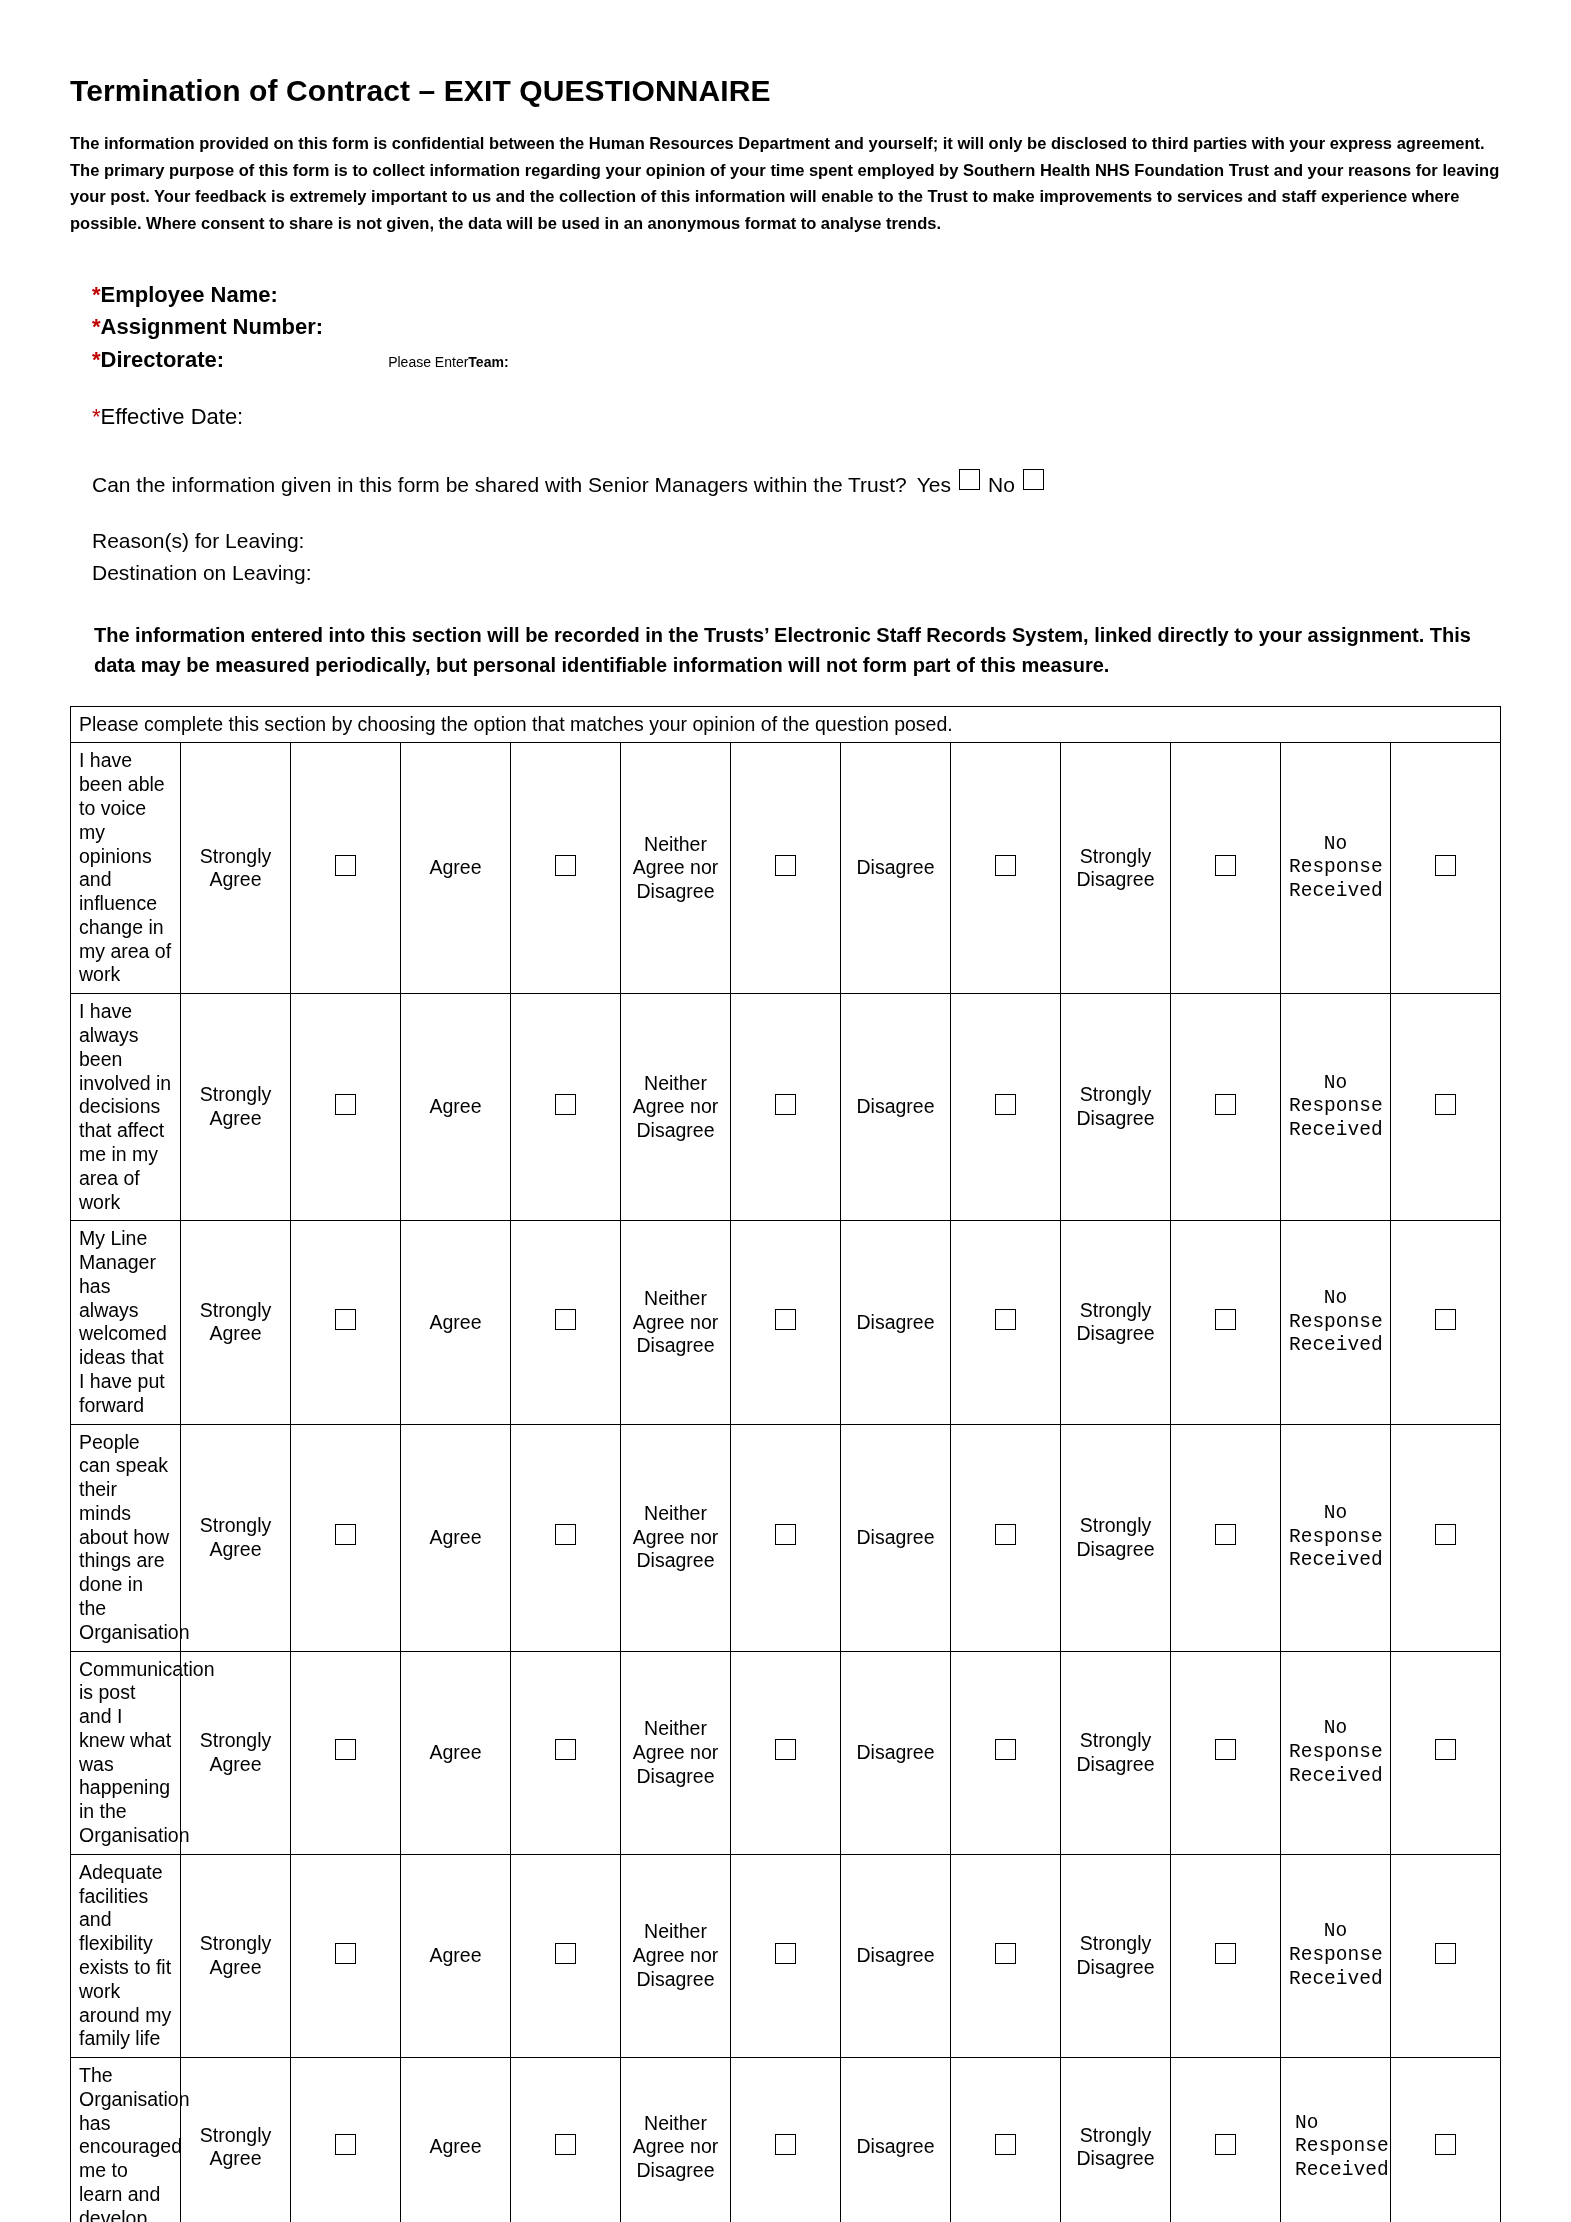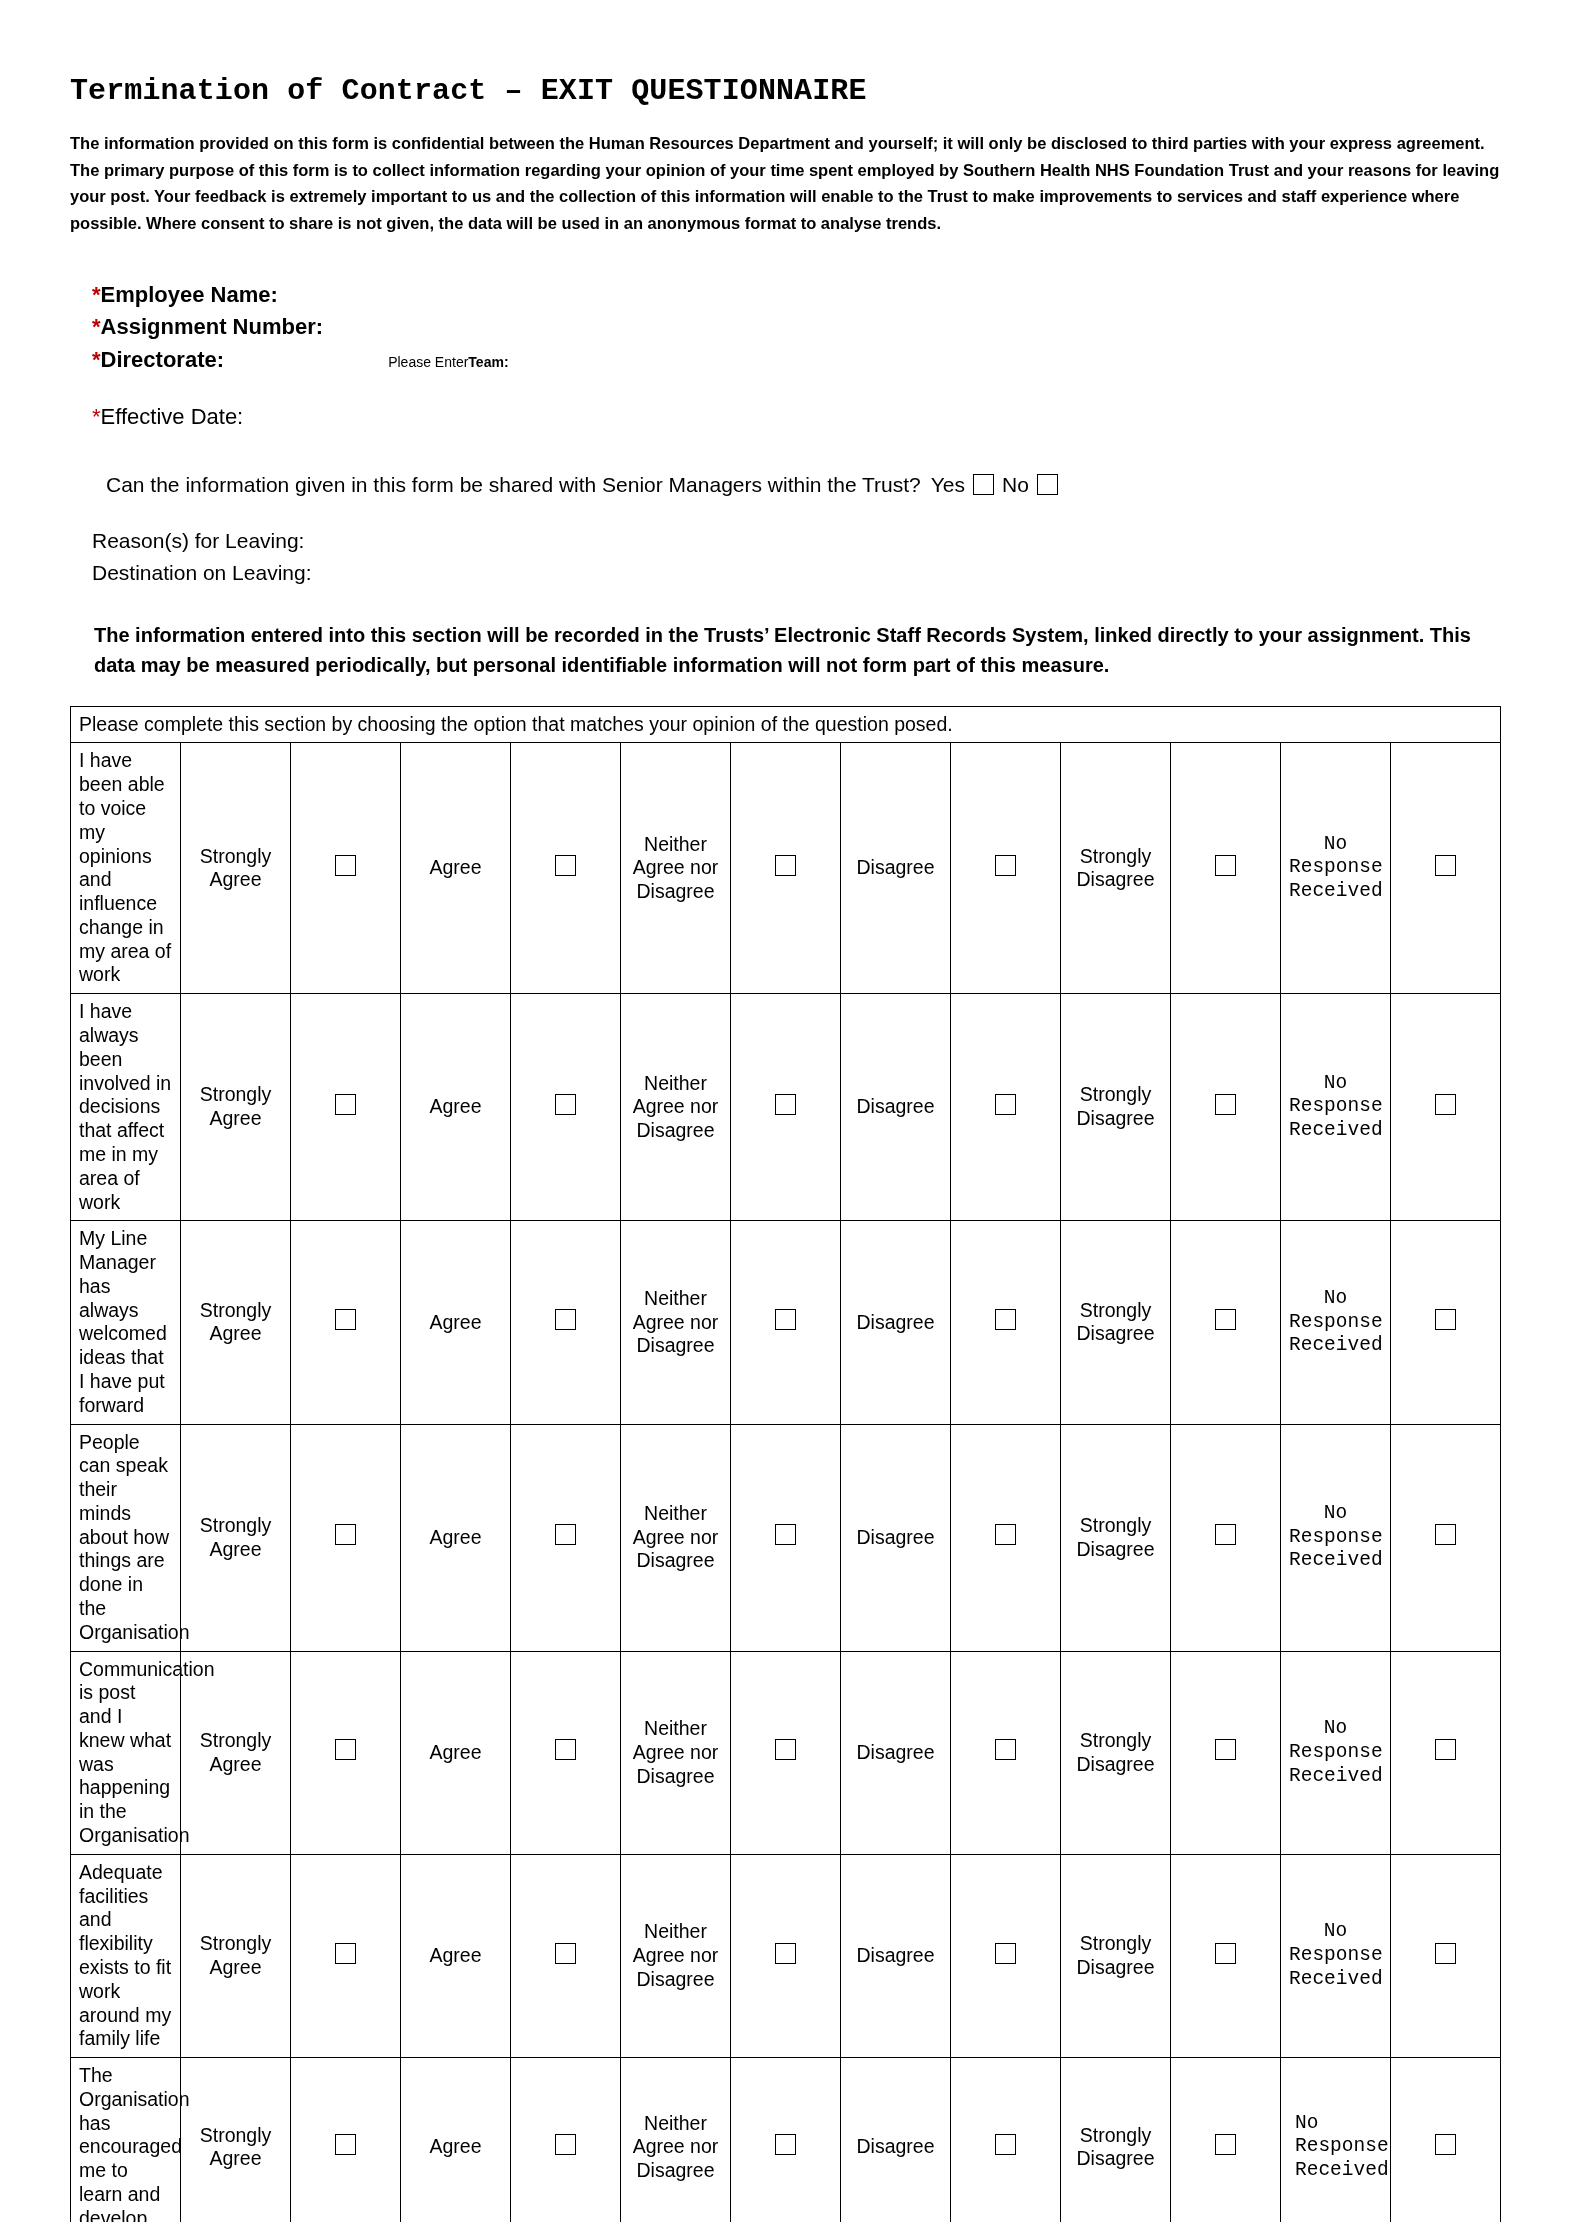--- a/index.html
+++ b/index.html
@@ -19,21 +19,20 @@
     min-height: 2222px;
     box-sizing: border-box;
     padding: 62px 70px 40px 70px;
     position: relative;
   }
   h1.doc-title {
     font-size: 30px;
     font-weight: bold;
     margin: 12px 0 22px 0;
     letter-spacing: 0.1px;
-    font-family: Liberation Mono, monospace;
   }
   .intro {
     font-size: 16.5px;
     font-weight: bold;
     line-height: 1.62;
     margin: 0 0 18px 0;
     max-width: 1440px;
     text-align: left;
   }
   .field-block {
@@ -56,25 +55,25 @@
     font-size: 14px;
   }
   .inline-team b { font-weight: bold; }
   .eff-date {
     margin-top: 24px;
     font-size: 22px;
     font-weight: normal;
   }
   .share-line {
     margin-top: 36px;
-    margin-left: 36px;
+    margin-left: 22px;
     font-size: 21px;
     line-height: 1.5;
     display: flex;
-    align-items: center;
+    align-items: flex-start;
     flex-wrap: nowrap;
   }
   .cbox {
     display: inline-block;
     width: 21px;
     height: 21px;
     border: 1.6px solid #000;
     margin: 0 8px 0 8px;
     vertical-align: middle;
     background: #fff;

